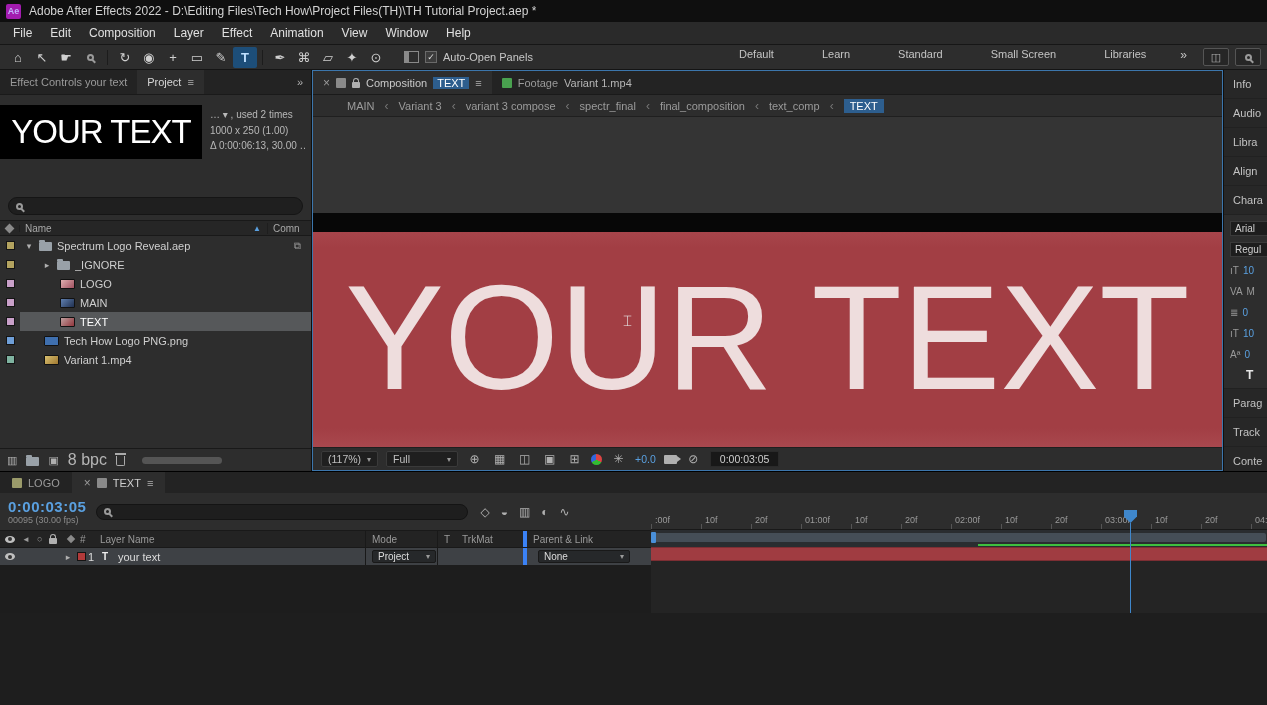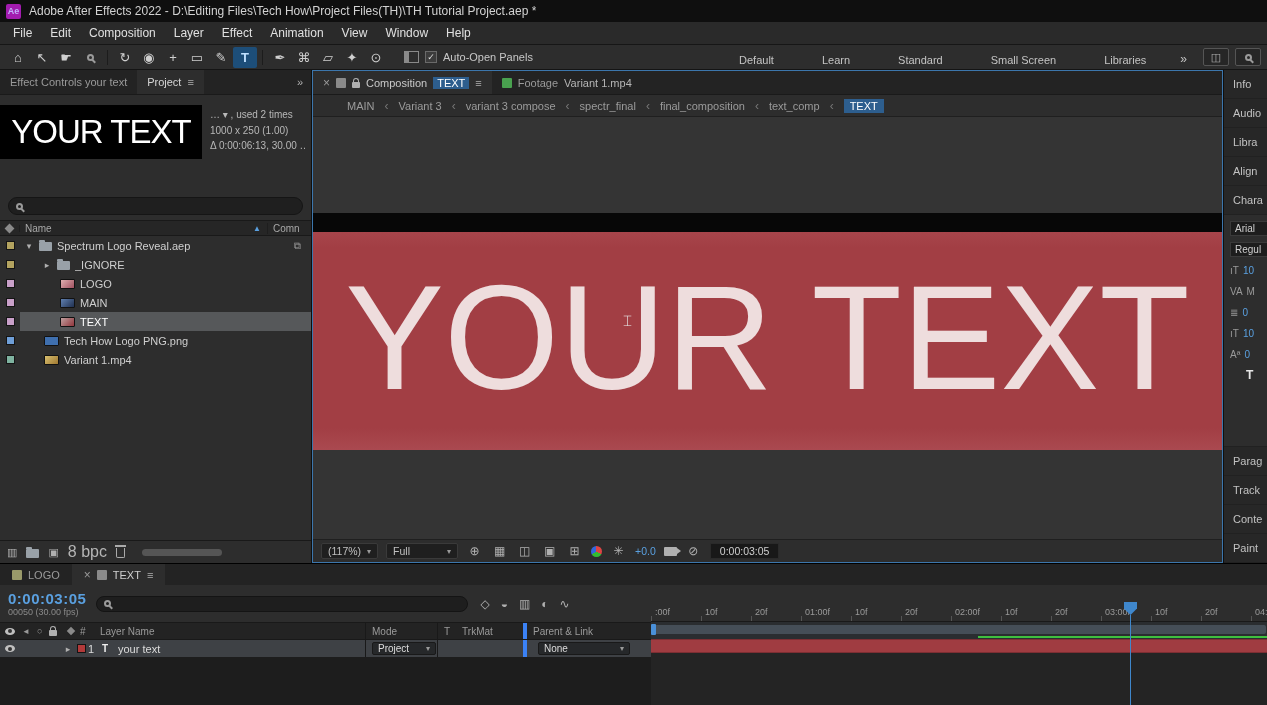--- a/index.html
+++ b/index.html
@@ -24,28 +24,28 @@
              padding:0 6px; }
   .tool { width:24px; height:21px; display:flex; align-items:center; justify-content:center; color:#cfcfcf;
           font-size:13px; border-radius:2px; flex:none; }
   .tool.active { background:#1d4e79; color:#bfe0ff; font-weight:bold; }
   .tool-sep { width:1px; height:15px; background:#1c1c1c; margin:0 5px; flex:none; }
   .auto-open { display:flex; align-items:center; gap:6px; margin-left:16px; color:#c8c8c8; }
   .panel-mini { width:15px; height:12px; border:1px solid #8a8a8a; position:relative; }
   .panel-mini::before { content:""; position:absolute; left:0; top:0; bottom:0; width:4px; background:#8a8a8a; }
   .checkbox { width:12px; height:12px; background:#3c3c3c; border:1px solid #6a6a6a; display:flex;
               align-items:center; justify-content:center; font-size:9px; color:#ddd; }
-  .workspaces { display:flex; margin-left:auto; align-items:flex-end; }
+  .workspaces { display:flex; margin-left:auto; align-items:flex-start; }
   .workspace { padding:0 24px; color:#c4c4c4; white-space:nowrap; }
   .tb-overflow { padding:0 10px; color:#c4c4c4; font-size:12px; }
   .tb-icon { width:26px; height:18px; border:1px solid #555; border-radius:2px; margin-left:6px;
              display:flex; align-items:center; justify-content:center; color:#b0b0b0; font-size:11px; background:#262626; }
 
   
-  .main { display:flex; height:493px; }
+  .main { display:flex; height:401px; }
 
   
   .left-panel { width:312px; display:flex; flex-direction:column; background:#2d2d2d; border-right:1px solid #0f0f0f; }
   .panel-tabbar { height:25px; background:#232323; border-bottom:1px solid #1a1a1a; display:flex; align-items:stretch;
                   font-size:11px; color:#9a9a9a; }
   .ptab { display:flex; align-items:center; gap:6px; padding:0 10px; white-space:nowrap; }
   .ptab.active { background:#2d2d2d; color:#d6d6d6; }
   .tab-overflow { margin-left:auto; padding:0 8px; display:flex; align-items:center; color:#b0b0b0; }
   .preview-row { display:flex; padding:10px 6px 4px 0; }
   .thumb { width:202px; height:54px; background:#000; color:#fff; display:flex; align-items:center;
@@ -488,21 +488,21 @@
         <span class="tab-chip"></span>
         <span>TEXT</span>
         <span class="pmenu">≡</span>
       </span>
     </div>
     <div class="tl-body">
       <div class="tl-left">
         <div class="tl-rowA">
           <span class="tc-block">
             <span class="tc-main">0:00:03:05</span>
-            <span class="tc-sub">00050 (30.00 fps)</span>
+            <span class="tc-sub">00095 (30.00 fps)</span>
           </span>
           <span class="tl-search">
             <span class="mag"></span>
             <input class="search-input" value="" style="">
           </span>
           <span class="tl-iconrow">
             <span>◇</span>
             <span>◒</span>
             <span>▥</span>
             <span>◐</span>

